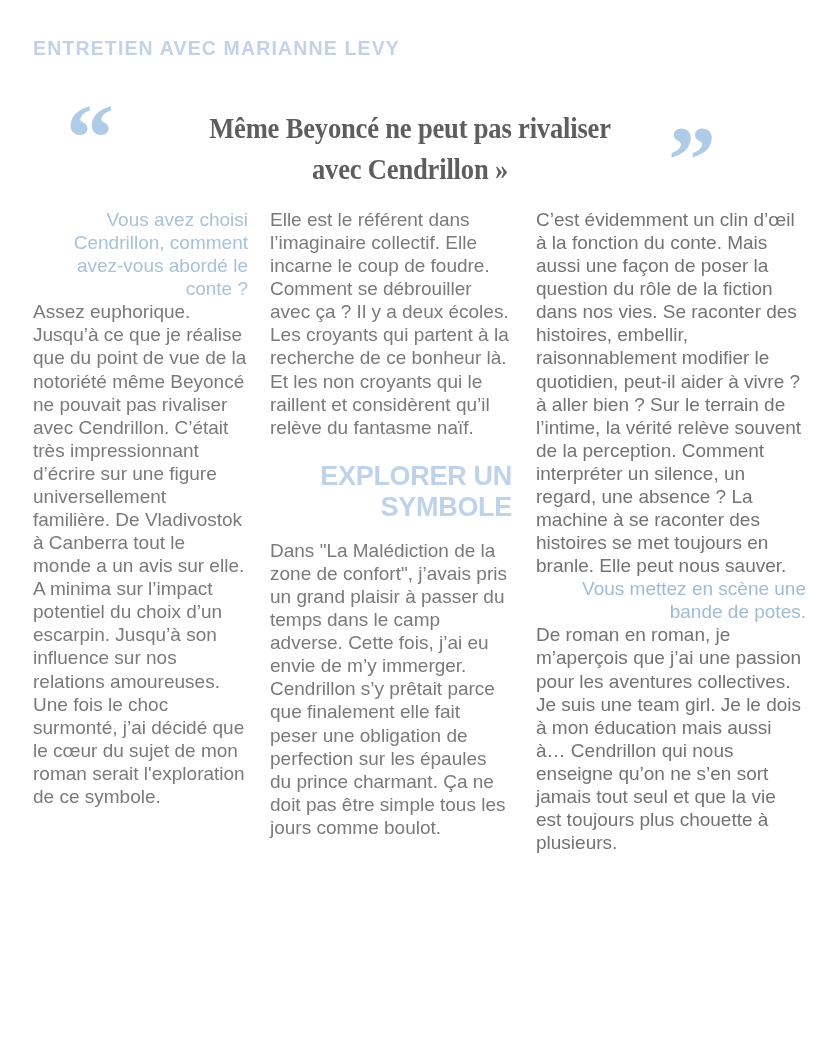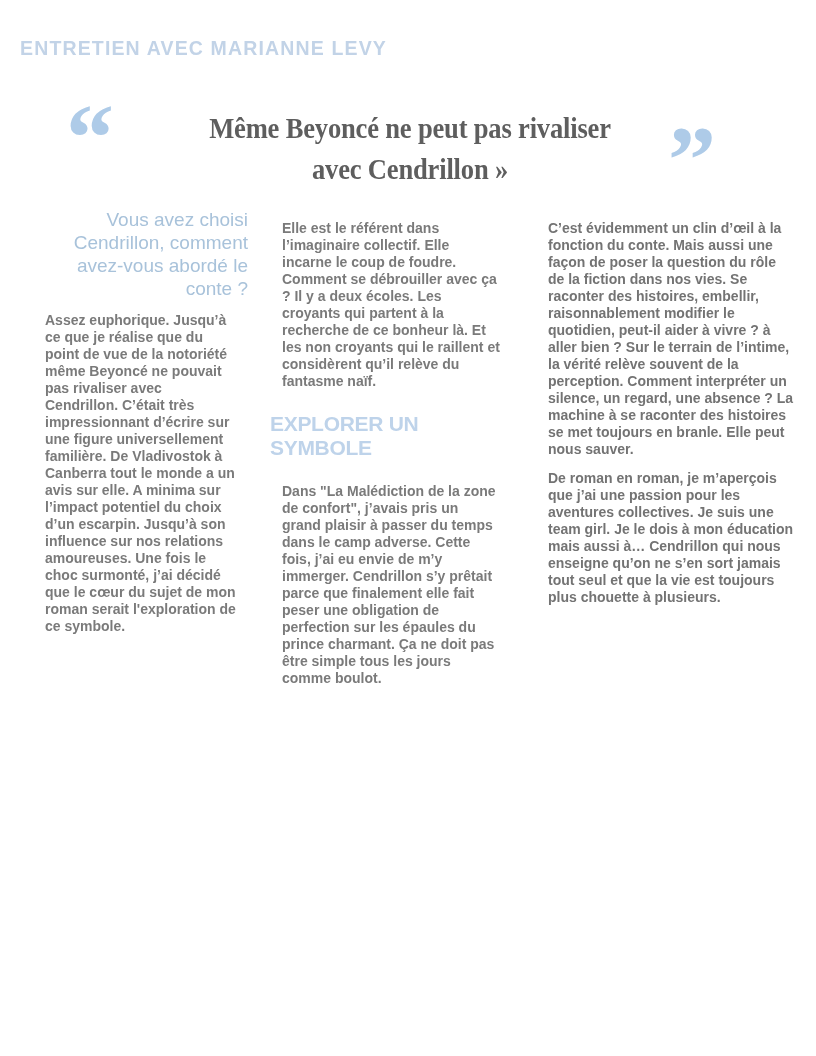--- a/index.html
+++ b/index.html
@@ -20,21 +20,21 @@
     position: relative;
     width: 816px;
     height: 1056px;
     background: #ffffff;
     box-sizing: border-box;
   }
 
   
   .kicker {
     position: absolute;
-    left: 20px;
+    left: 33px;
     top: 38px;
     font-size: 19.5px;
     font-weight: bold;
     letter-spacing: 1.15px;
     color: #c2d3e7;
     white-space: nowrap;
     line-height: 1.1;
   }
 
   
@@ -101,35 +101,35 @@
   .q {
     color: #a8c2da;
     font-size: 19px;
     line-height: 1.215;
     margin: 0;
     font-weight: normal;
     text-align: right;
   }
   .a {
     color: #7a7a7a;
-    font-size: 14px;
+    font-size: 19px;
     line-height: 1.215;
-    margin: 12px;
-    font-weight: bold;
+    margin: 0;
+    font-weight: normal;
   }
   .col-3 .a { color: #737373; }
   .col-3 .q { color: #9fbbd6; }
 
   .section-heading {
-    text-align: left;
-    font-size: 21px;
+    text-align: right;
+    font-size: 27px;
     font-weight: bold;
     line-height: 1.15;
     color: #bed3ea;
-    margin: 22px 0 23px 0;
+    margin: 22px 0 16px 0;
     letter-spacing: -0.3px;
   }
 </style>
 </head>
 <body>
 
 <div class="page">
 
   <div class="kicker">ENTRETIEN AVEC MARIANNE LEVY</div>
 
@@ -148,17 +148,18 @@
         <p class="q">Vous avez choisi Cendrillon, comment avez-vous abordé le conte ?</p>
         <p class="a">Assez euphorique. Jusqu’à ce que je réalise que du point de vue de la notoriété même Beyoncé ne pouvait pas rivaliser avec Cendrillon. C’était très impressionnant d’écrire sur une figure universellement familière. De Vladivostok à Canberra tout le monde a un avis sur elle. A minima sur l’impact potentiel du choix d’un escarpin. Jusqu’à son influence sur nos relations amoureuses. Une fois le choc surmonté, j’ai décidé que le cœur du sujet de mon roman serait l'exploration de ce symbole.</p>
       </div>
     <div class="col col-2">
         <p class="a">Elle est le référent dans l’imaginaire collectif. Elle incarne le coup de foudre. Comment se débrouiller avec ça ? Il y a deux écoles. Les croyants qui partent à la recherche de ce bonheur là. Et les non croyants qui le raillent et considèrent qu’il relève du fantasme naïf.</p>
         <div class="section-heading">EXPLORER UN SYMBOLE</div>
         <p class="a">Dans "La Malédiction de la zone de confort", j’avais pris un grand plaisir à passer du temps dans le camp adverse. Cette fois, j’ai eu envie de m’y immerger. Cendrillon s’y prêtait parce que finalement elle fait peser une obligation de perfection sur les épaules du prince charmant. Ça ne doit pas être simple tous les jours comme boulot.</p>
       </div>
     <div class="col col-3">
         <p class="a">C’est évidemment un clin d’œil à la fonction du conte. Mais aussi une façon de poser la question du rôle de la fiction dans nos vies. Se raconter des histoires, embellir, raisonnablement modifier le quotidien, peut-il aider à vivre ? à aller bien ? Sur le terrain de l’intime, la vérité relève souvent de la perception. Comment interpréter un silence, un regard, une absence ? La machine à se raconter des histoires se met toujours en branle. Elle peut nous sauver.</p>
+        <p class="q">Vous mettez en scène une bande de potes.</p>
         <p class="a">De roman en roman, je m’aperçois que j’ai une passion pour les aventures collectives. Je suis une team girl. Je le dois à mon éducation mais aussi à… Cendrillon qui nous enseigne qu’on ne s’en sort jamais tout seul et que la vie est toujours plus chouette à plusieurs.</p>
       </div>
   </div>
 
 </div>
 
 </body></html>

